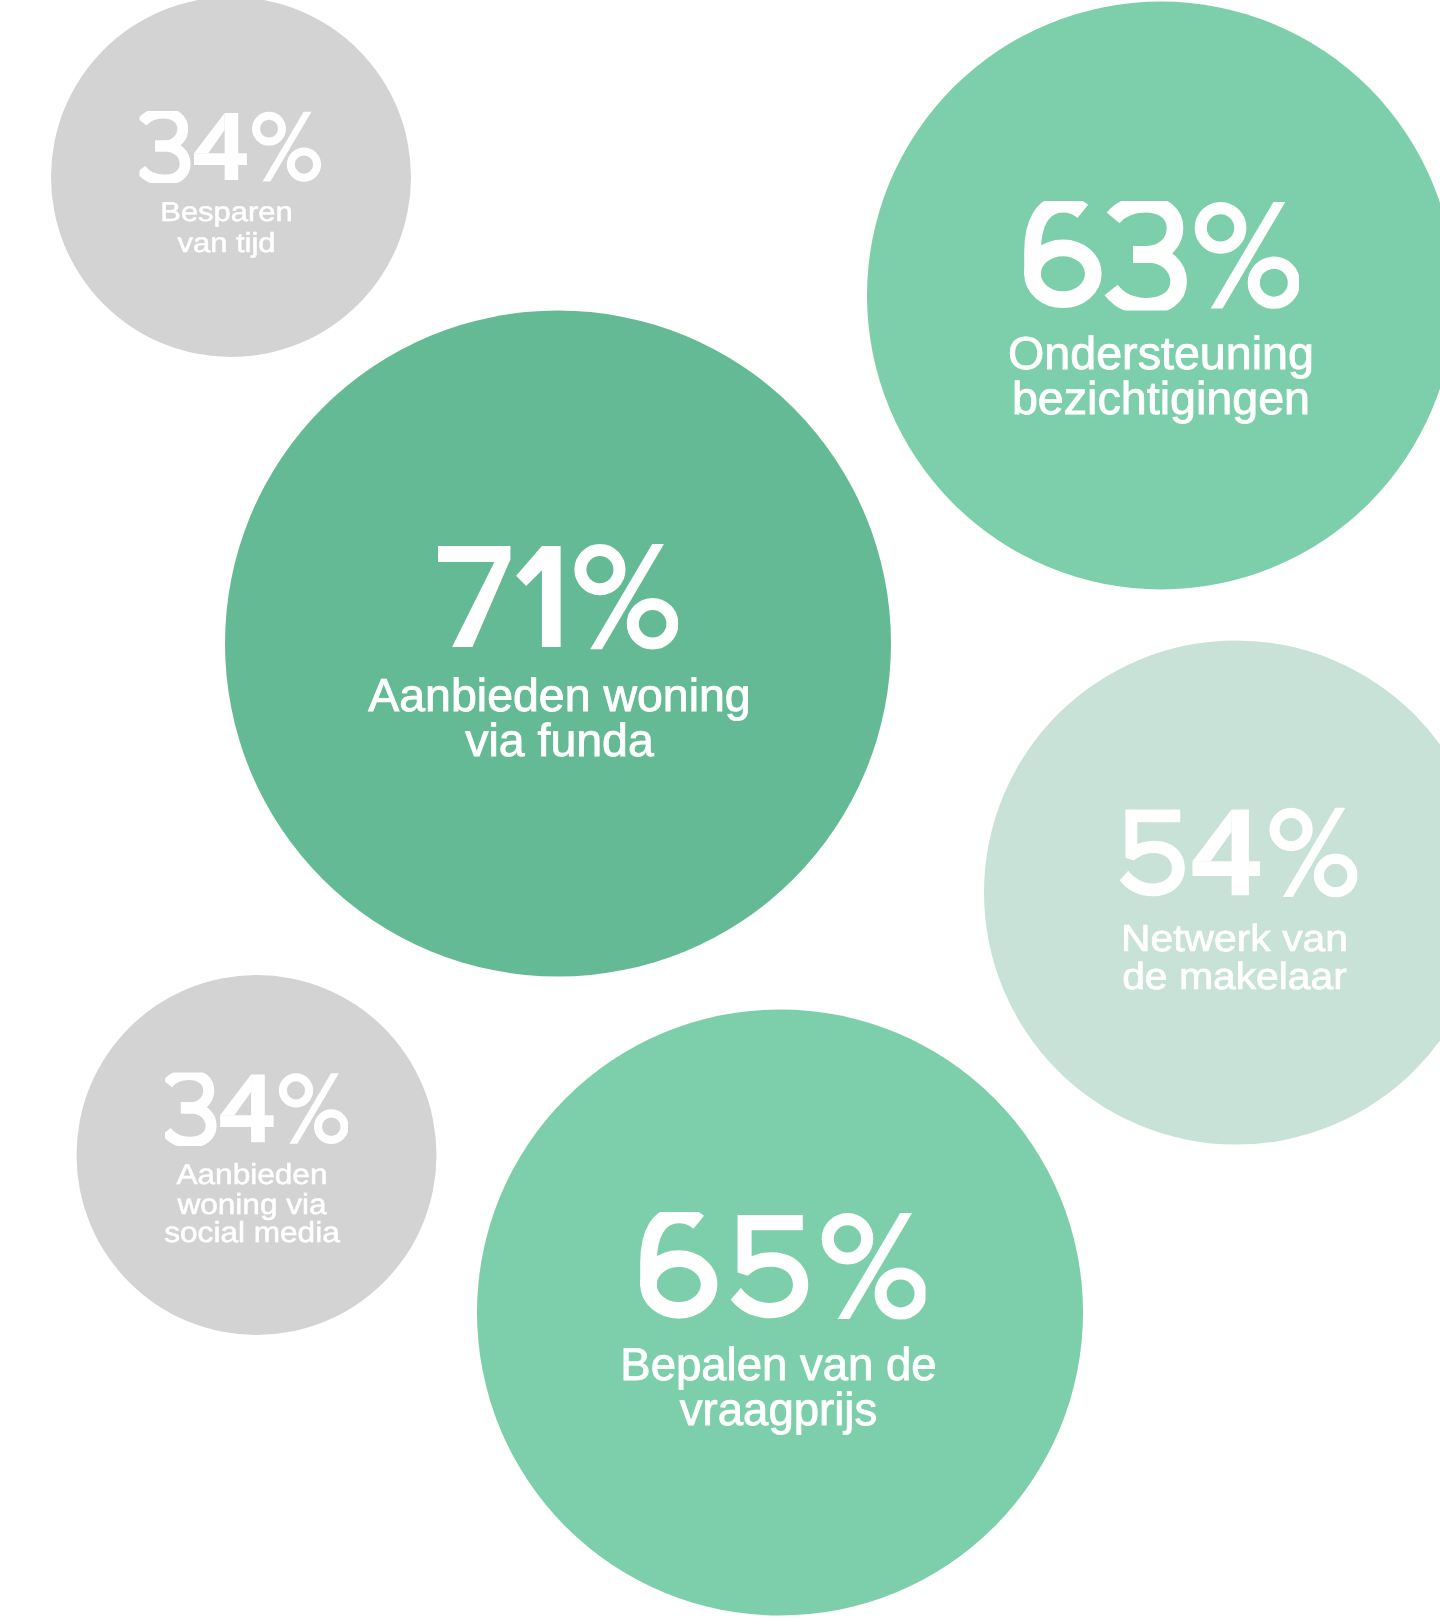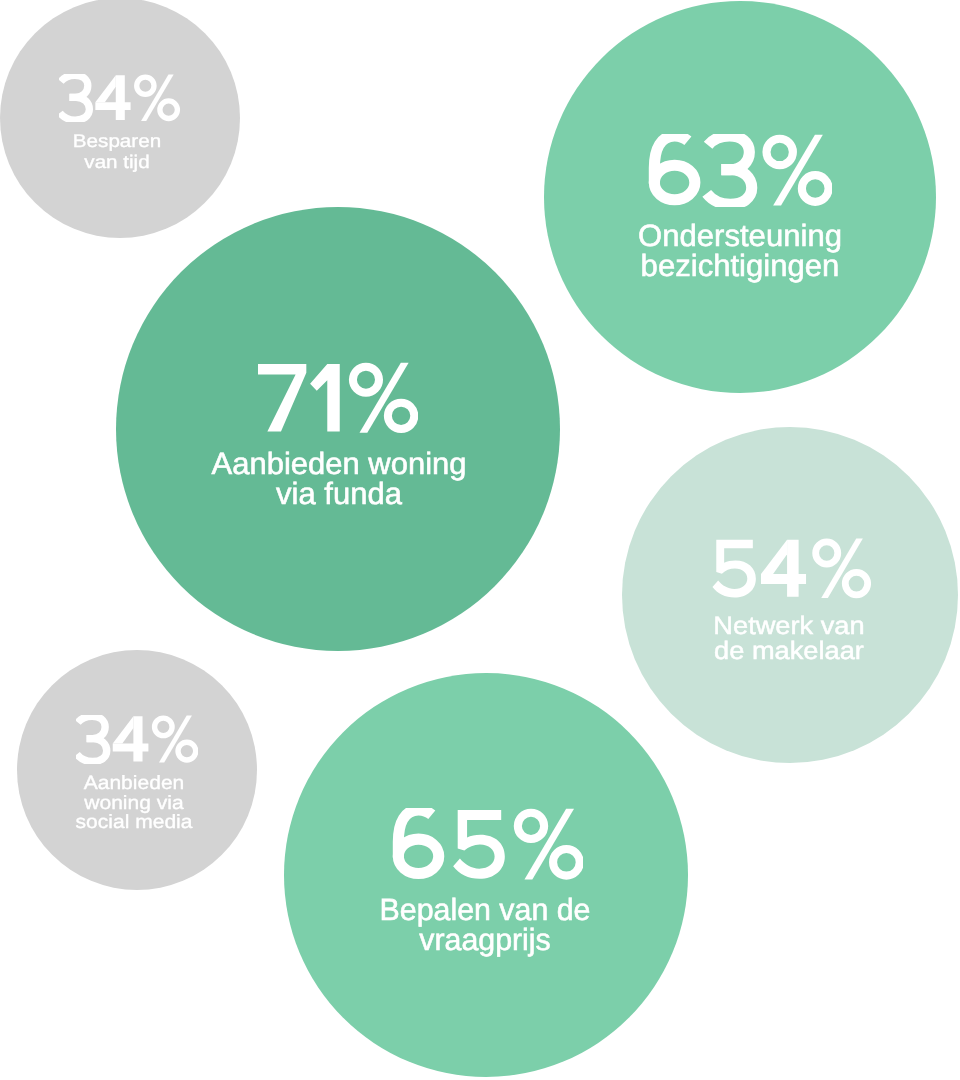--- a/index.html
+++ b/index.html
@@ -1,20 +1,20 @@
 <!DOCTYPE html>
 <html><head>
 <meta charset="utf-8">
 <title>Bubble chart</title>
 <style>
   html,body{margin:0;padding:0;}
   body{width:960px;height:1080px;background:#ffffff;overflow:hidden;
        font-family:"Liberation Sans",sans-serif;
        -webkit-font-smoothing:antialiased;text-rendering:geometricPrecision;}
-  #stage{position:relative;width:869px;height:1080px;background:#ffffff;}
+  #stage{position:relative;width:869px;height:1080px;background:#ffffff;margin-left:34px;}
   .bubble{position:absolute;border-radius:50%;}
   .lbl{position:absolute;text-align:center;color:#ffffff;white-space:pre;font-weight:400;}
   .pct{position:absolute;}
 </style>
 </head>
 <body>
 
 <div id="stage">
     <div class="bubble" style="left: 0px; top: -2px; width: 240px; height: 240px; background: rgb(211, 211, 211);"></div>
     <div class="bubble" style="left: 544px; top: 1px; width: 392px; height: 392px; background: rgb(124, 207, 170);"></div>

